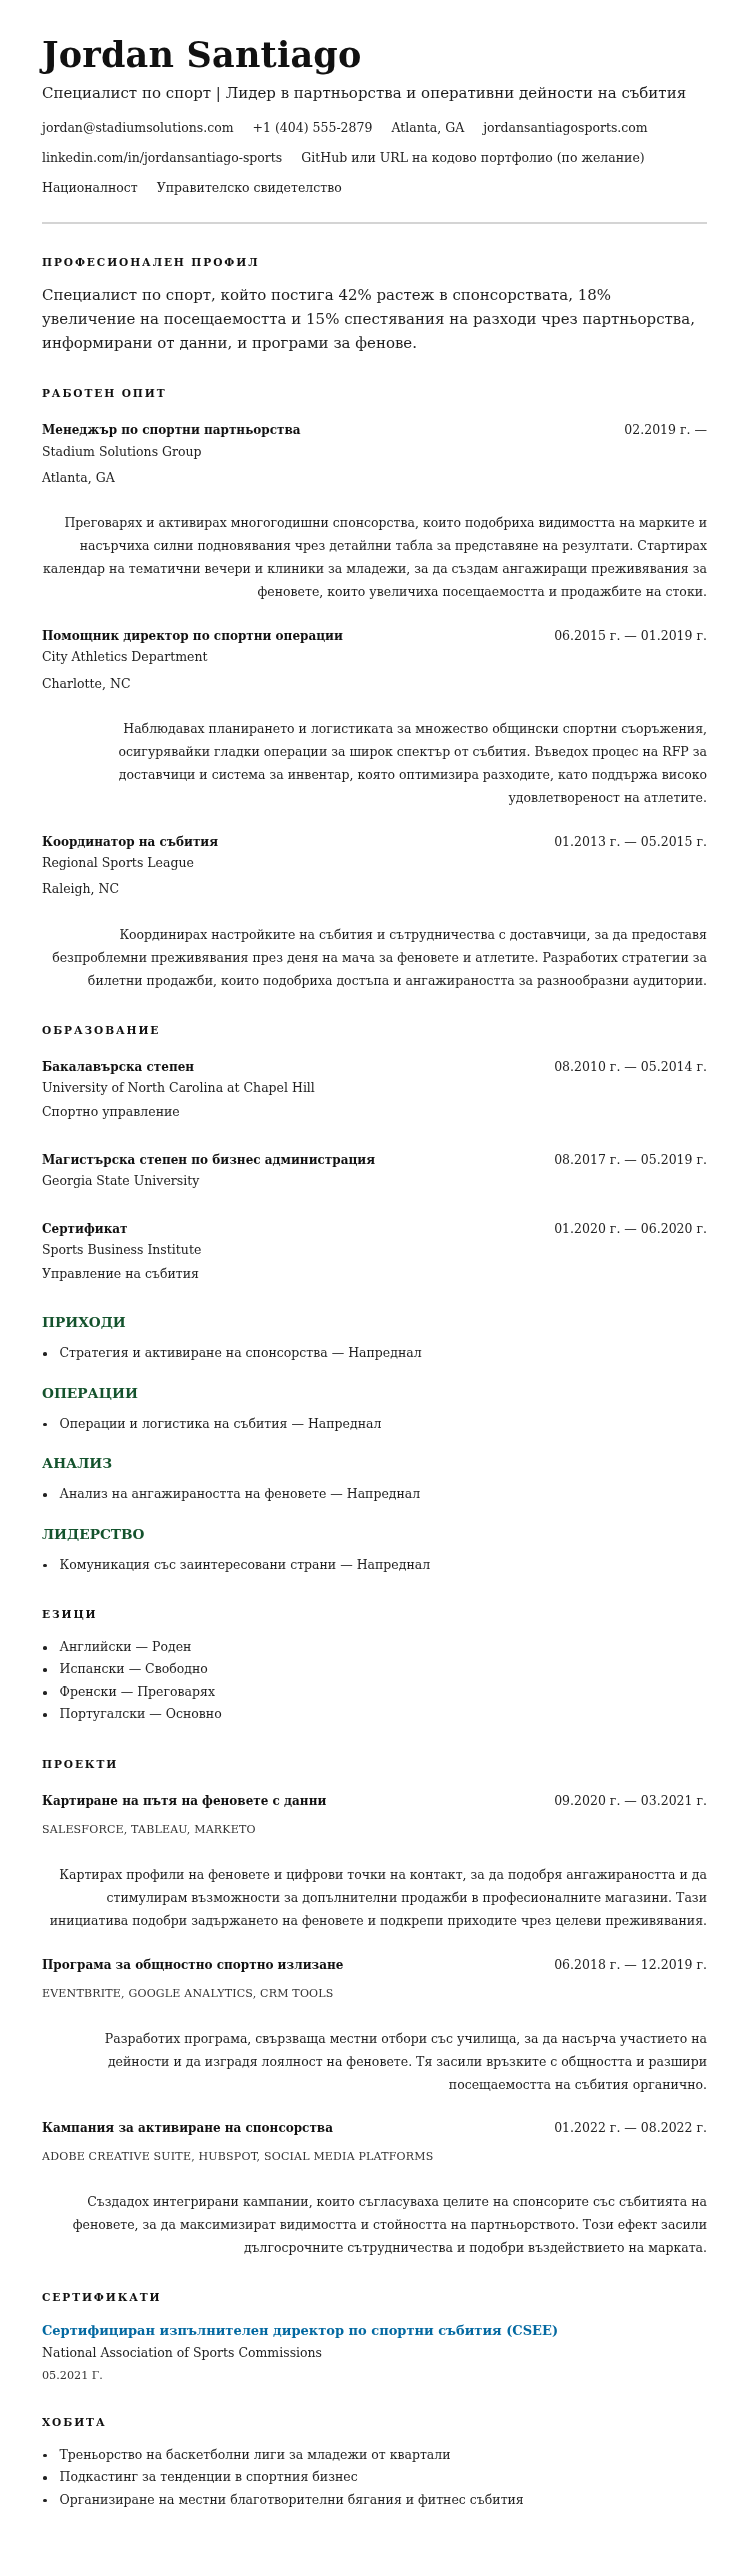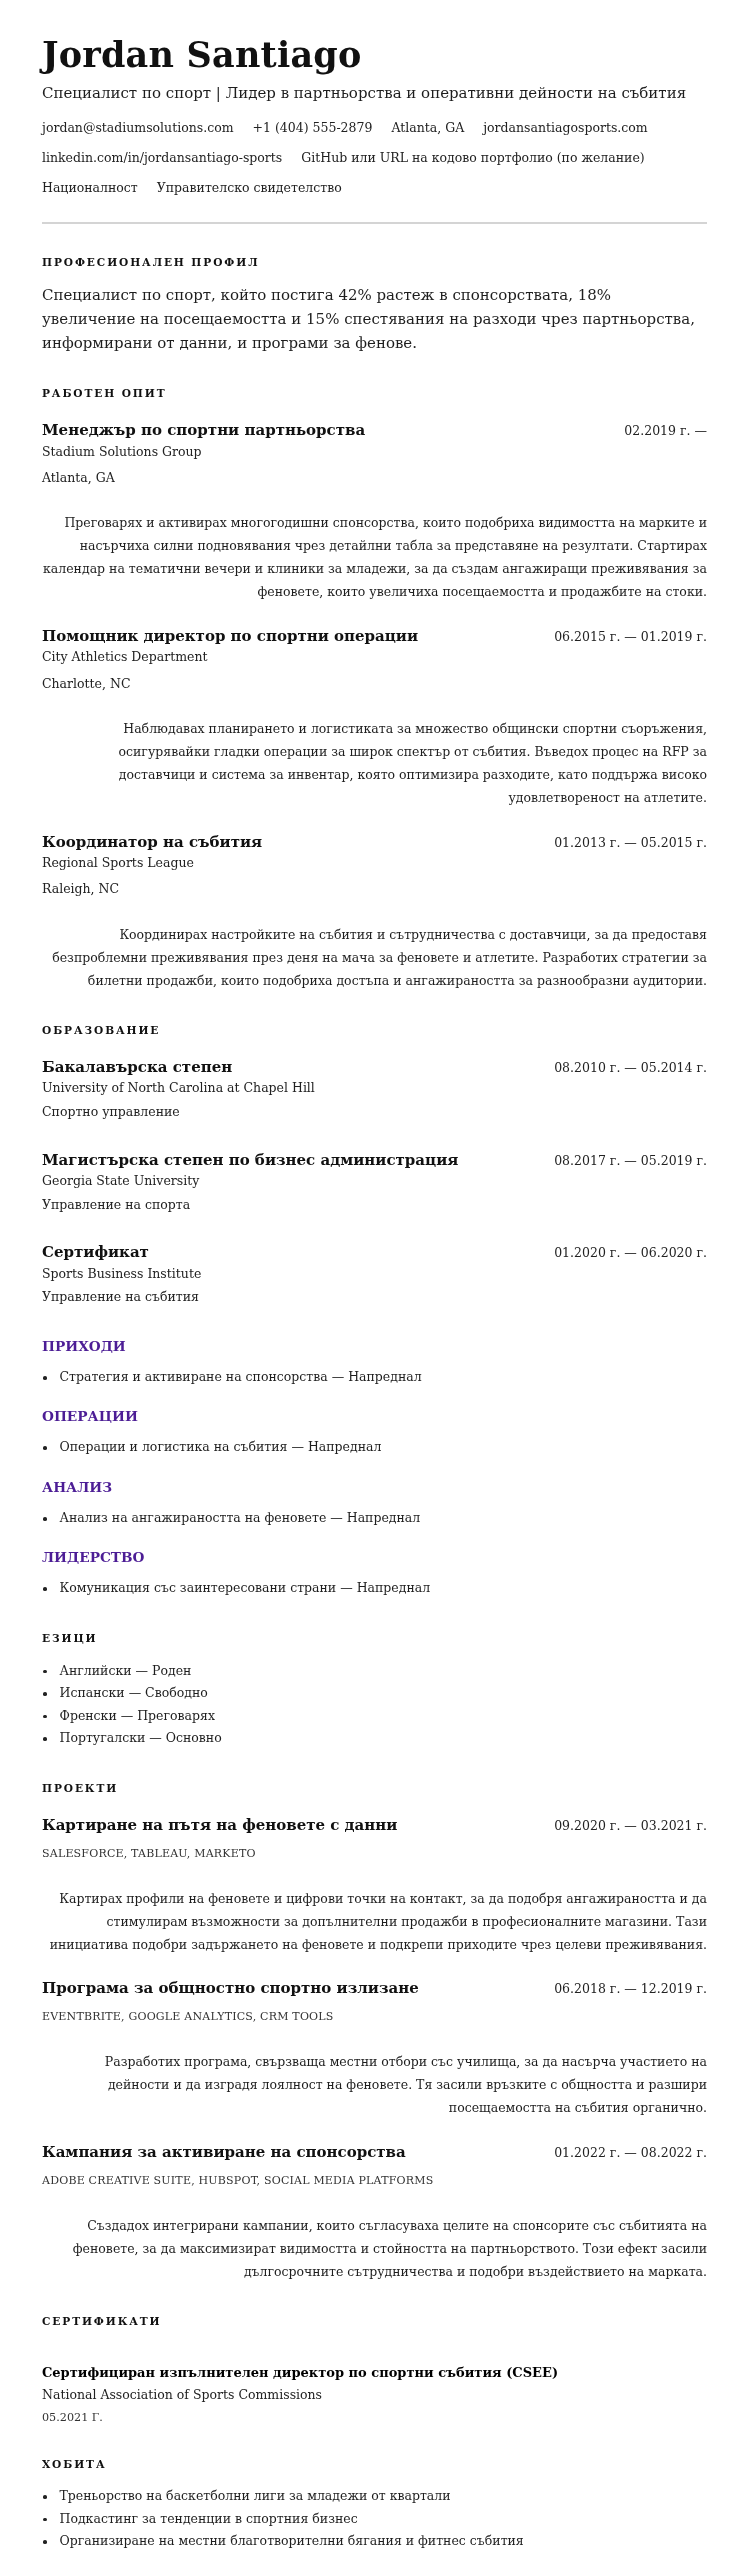--- a/index.html
+++ b/index.html
@@ -23,43 +23,43 @@
     color: #111; line-height: 15px;
   }
   .section { margin-top: 31px; }
   .section.first { margin-top: 31px; }
 
   .summary { font-size: 15px; line-height: 24px; margin-top: 13.7px; color: #1e1e1e; }
 
   .entry { margin-top: 22.5px; }
   .entry.first { margin-top: 19px; }
   .entry-head { display: flex; justify-content: space-between; align-items: baseline; }
-  .entry-title { font-size: 15px; font-weight: bold; line-height: 20px; color: #111; }
+  .entry-title { font-size: 12px; font-weight: bold; line-height: 20px; color: #111; }
   .entry-date { font-size: 12.5px; line-height: 17.5px; color: #222; white-space: nowrap; }
   .entry-org { font-size: 12.5px; line-height: 17.5px; margin-top: 2.5px; color: #222; }
   .entry-loc { font-size: 12.5px; line-height: 17.5px; margin-top: 8.7px; color: #222; }
   .entry-desc { font-size: 12.5px; line-height: 23px; margin-top: 25px; color: #1e1e1e; text-align: right; }
 
   .edu-entry { margin-top: 29px; }
   .edu-entry.first { margin-top: 19px; }
   .edu-field { font-size: 12.5px; line-height: 17.5px; margin-top: 6.2px; color: #222; }
 
-  .skill-cat { font-size: 13.7px; font-weight: bold; line-height: 19px; margin-top: 19px; color: #4c1d95; text-transform: uppercase; }
+  .skill-cat { font-size: 13.7px; font-weight: bold; line-height: 19px; margin-top: 19px; color: #14532d; text-transform: uppercase; }
   .skill-cat.first { margin-top: 17.5px; }
 
   ul.bullets { list-style: none; margin-top: 10px; }
   ul.bullets li { position: relative; padding-left: 17.5px; font-size: 12.5px; line-height: 22.5px; color: #1e1e1e; }
   ul.bullets li::before {
     content: ""; position: absolute; left: 1.2px; top: 10px;
     width: 3.7px; height: 3.7px; border-radius: 50%; background: #222;
   }
 
   .proj-tech { font-size: 11px; line-height: 16px; margin-top: 11.2px; color: #333; text-transform: uppercase; letter-spacing: 0.2px; }
 
-  .cert-title { font-size: 13px; font-weight: bold; line-height: 19px; color: #000000; margin-top: 34px; }
+  .cert-title { font-size: 13px; font-weight: bold; line-height: 19px; color: #0369a1; margin-top: 16px; }
   .cert-org { font-size: 12.5px; line-height: 17.5px; margin-top: 3.7px; color: #222; }
   .cert-date { font-size: 11.2px; line-height: 16px; margin-top: 6.2px; color: #333; text-transform: uppercase; }
 </style>
 </head>
 <body>
 
 <div class="page">
 
   <header>
     <h1 class="name">Jordan Santiago</h1>
@@ -132,21 +132,20 @@
       <div class="entry-org">University of North Carolina at Chapel Hill</div>
       <div class="edu-field">Спортно управление</div>
     </div>
 
     <div class="edu-entry">
       <div class="entry-head">
         <div class="entry-title">Магистърска степен по бизнес администрация</div>
         <div class="entry-date">08.2017 г. — 05.2019 г.</div>
       </div>
       <div class="entry-org">Georgia State University</div>
-      <div class="edu-field">Управление на спорта</div>
     </div>
 
     <div class="edu-entry">
       <div class="entry-head">
         <div class="entry-title">Сертификат</div>
         <div class="entry-date">01.2020 г. — 06.2020 г.</div>
       </div>
       <div class="entry-org">Sports Business Institute</div>
       <div class="edu-field">Управление на събития</div>
     </div>

